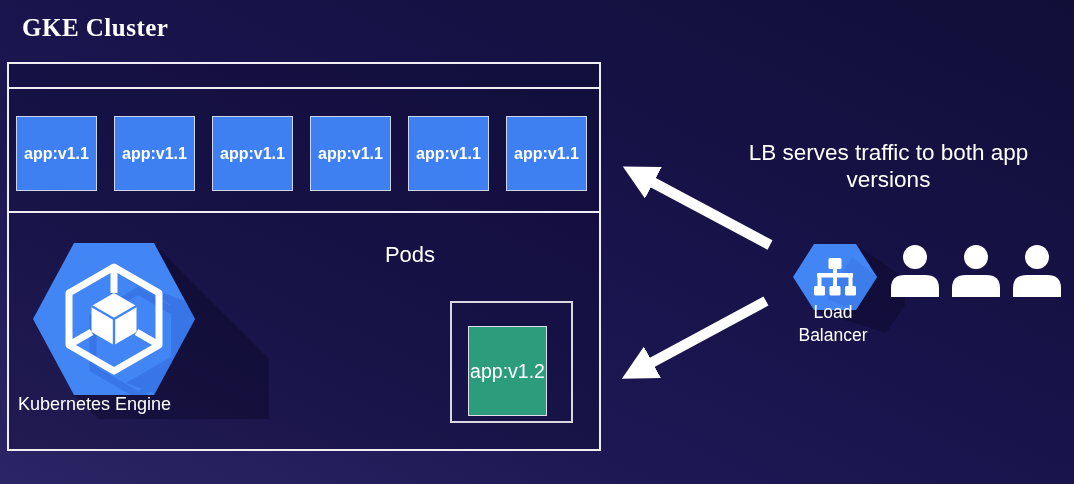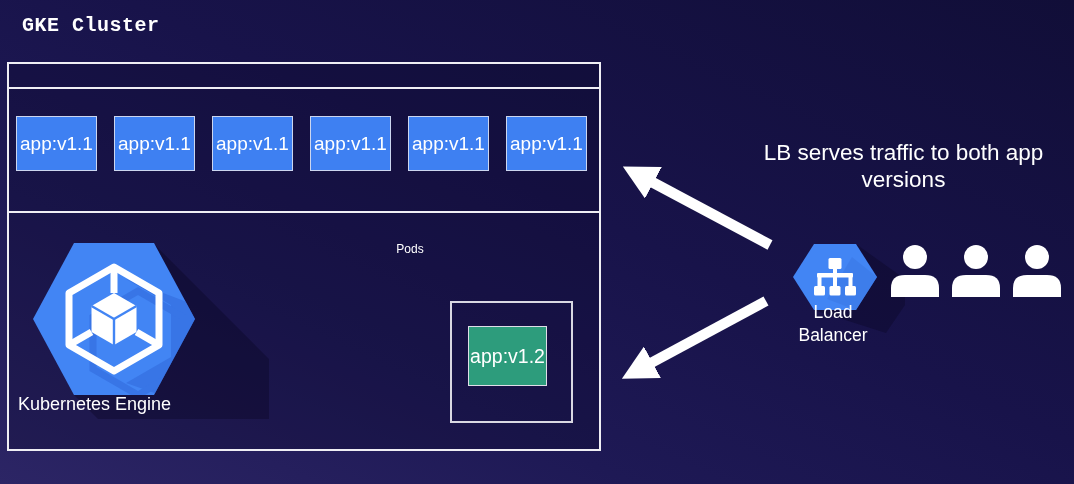--- a/index.html
+++ b/index.html
@@ -7,69 +7,69 @@
   .canvas {
     position: relative;
     width: 1074px; height: 484px;
     overflow: hidden;
     background: linear-gradient(205deg, #110e38 0%, #18134a 45%, #1e1955 70%, #2c2565 100%);
     font-family: "Liberation Sans", sans-serif;
     color: #ffffff;
   }
   .title {
     position: absolute; left: 22px; top: 14px;
-    font-family: Liberation Mono, monospace;
-    font-size: 20px; font-weight: 700; letter-spacing: 0.5px;
+    font-family: Liberation Serif, serif;
+    font-size: 25px; font-weight: 700; letter-spacing: 0.5px;
     color: #ffffff; white-space: nowrap;
   }
   .cluster-box {
     position: absolute; left: 7px; top: 62px;
     width: 594px; height: 389px;
     border: 2px solid #efeef4;
     background: rgba(9,7,38,0.28);
   }
   .divider {
     position: absolute; left: 9px; width: 590px; height: 0;
     border-top: 2px solid #efeef4;
   }
   .divider-1 { top: 87px; }
   .divider-2 { top: 211px; }
   .app-box {
     position: absolute; top: 116px;
-    width: 81px; height: 55px;
+    width: 81px; height: 75px;
     background: #3e80f2;
     border: 1.5px solid #ccd6ef;
     display: flex; align-items: center; justify-content: center;
-    font-size: 19px; color: #ffffff; white-space: nowrap;
+    font-size: 16px; color: #ffffff; white-space: nowrap; font-weight: bold;
   }
   .pods-label {
     position: absolute; left: 330px; top: 242px; width: 160px;
-    text-align: center; font-size: 12px; color: #ffffff;
+    text-align: center; font-size: 22px; color: #ffffff;
   }
   .gke-icon-svg { position: absolute; left: 29px; top: 239px; }
   .engine-label {
     position: absolute; left: 18px; top: 394px; width: 190px;
     text-align: left; font-size: 18px; color: #ffffff; white-space: nowrap;
   }
   .pod-wrapper-box {
     position: absolute; left: 450px; top: 301px;
     width: 123px; height: 122px;
     border: 2px solid #d9d8e2;
   }
   .app-box-v2 {
     position: absolute; left: 16px; top: 23px;
-    width: 79px; height: 60px;
+    width: 79px; height: 90px;
     background: #2d9c7c;
     border: 1.5px solid #dfdee8;
     display: flex; align-items: center; justify-content: center;
     font-size: 19.5px; color: #ffffff; white-space: nowrap;
   }
   .arrows-svg { position: absolute; left: 0; top: 0; pointer-events: none; }
   .annotation {
-    position: absolute; left: 736px; top: 139px; width: 335px;
+    position: absolute; left: 721px; top: 139px; width: 335px;
     text-align: center; font-size: 22.5px; line-height: 1.22; color: #ffffff;
   }
   .lb-icon-svg { position: absolute; left: 787px; top: 243px; }
   .lb-label {
     position: absolute; left: 781px; top: 301px; width: 104px;
     text-align: center; font-size: 17.5px; line-height: 1.3; color: #ffffff;
   }
   .users-svg { position: absolute; left: 885px; top: 243px; }
 </style>
 </head>

